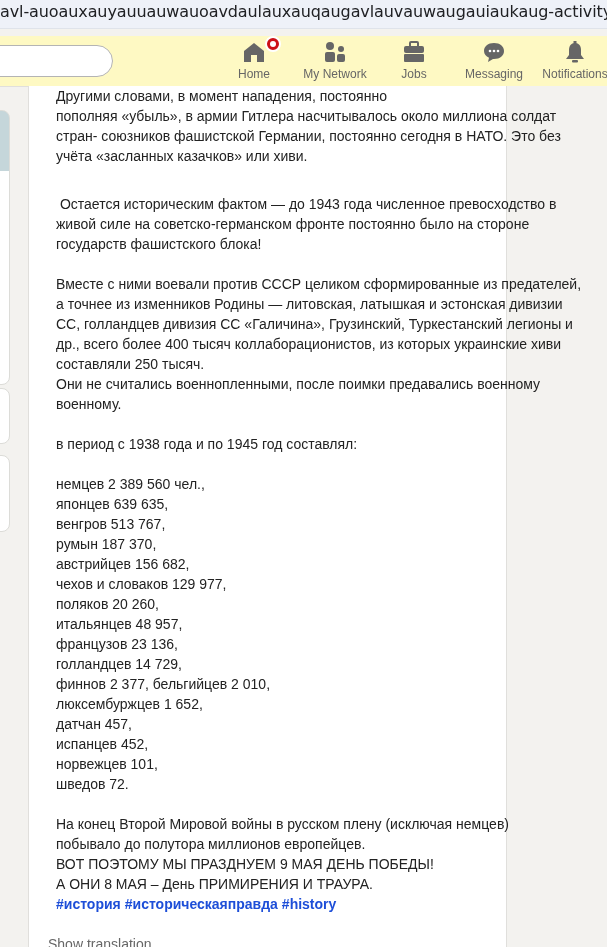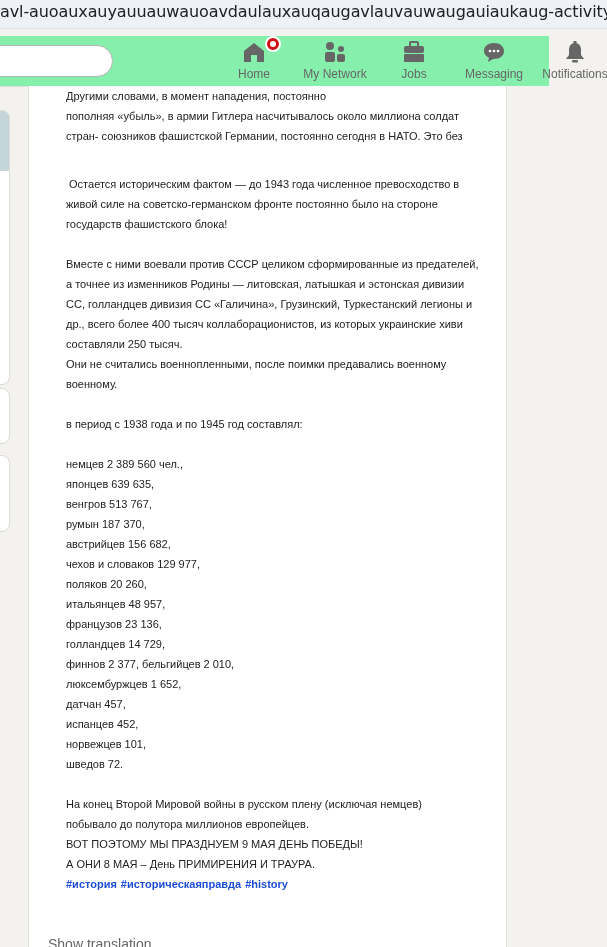--- a/index.html
+++ b/index.html
@@ -11,22 +11,22 @@
   .urlbar {
     position:absolute; left:0; top:0; width:607px; height:28px;
     background:#eef1f8; border-bottom:1px solid #dfe3ea;
   }
   .urlbar .url {
     position:absolute; left:0; top:2px; white-space:nowrap;
     font-family:"DejaVu Sans","Liberation Sans",sans-serif;
     font-size:16px; color:#202124; letter-spacing:-0.1px;
   }
   .navbar {
-    position:absolute; left:0; top:36px; width:549px; height:50px;
-    background:#86efac; border-bottom:1px solid #e0dfdc;
+    position:absolute; left:0; top:36px; width:607px; height:50px;
+    background:#fef9c3; border-bottom:1px solid #e0dfdc;
   }
   .search {
     position:absolute; left:-40px; top:9px; width:153px; height:32px;
     border:1px solid #b4b4b4; border-radius:17px; background:#fff;
     box-sizing:border-box;
   }
   .nav-item {
     position:absolute; top:4px; height:44px; text-align:center;
     color:#666666; font-family:"Liberation Sans",sans-serif; font-size:12px;
   }
@@ -52,22 +52,22 @@
   .left-card.top-tint { background:linear-gradient(#c5d6da 0, #c5d6da 60px, #fff 60px); }
   .post-card {
     position:absolute; left:28px; top:86px; width:479px; height:880px;
     background:#ffffff; border-left:1px solid #e0dfdc; border-right:1px solid #e0dfdc;
     box-sizing:border-box;
   }
   .right-rail {
     position:absolute; left:507px; top:86px; width:100px; height:861px; background:#f3f2ef;
   }
   .post-text {
-    position:absolute; left:66px; top:86px; width:450px;
-    font-family:"Liberation Sans",sans-serif; font-size:11px; line-height:20px;
+    position:absolute; left:56px; top:86px; width:450px;
+    font-family:"Liberation Sans",sans-serif; font-size:14px; line-height:20px;
     color:#222222;
   }
   .post-text .line { display:block; white-space:nowrap; height:20px; }
   .post-text .gap { display:block; height:20px; }
   .hashtags { color:#1d4ed8; font-weight:bold; }
   .hashtags span { margin-right:4px; }
   .show-translation {
     position:absolute; left:48px; top:936px; font-family:"Liberation Sans",sans-serif;
     font-size:14px; color:#666; white-space:nowrap;
   }
@@ -144,20 +144,21 @@
 <div class="left-card" style="top:455px; height:77px;"></div>
 
 <div class="post-card"></div>
 <div class="right-rail"></div>
 
 <div class="post-text">
 
   <span class="line">Другими словами, в момент нападения, постоянно</span>
   <span class="line">пополняя «убыль», в армии Гитлера насчитывалось около миллиона солдат</span>
   <span class="line">стран- союзников фашистской Германии, постоянно сегодня в НАТО. Это без</span>
+  <span class="line">учёта «засланных казачков» или хиви.</span>
   <span class="gap"></span>
 
   <span class="line" style="white-space:pre;margin-top:8px;"> Остается историческим фактом — до 1943 года численное превосходство в</span>
   <span class="line">живой силе на советско-германском фронте постоянно было на стороне</span>
   <span class="line">государств фашистского блока!</span>
   <span class="gap"></span>
 
   <span class="line">Вместе с ними воевали против СССР целиком сформированные из предателей,</span>
   <span class="line">а точнее из изменников Родины — литовская, латышкая и эстонская дивизии</span>
   <span class="line">СС, голландцев дивизия СС «Галичина», Грузинский, Туркестанский легионы и</span>

